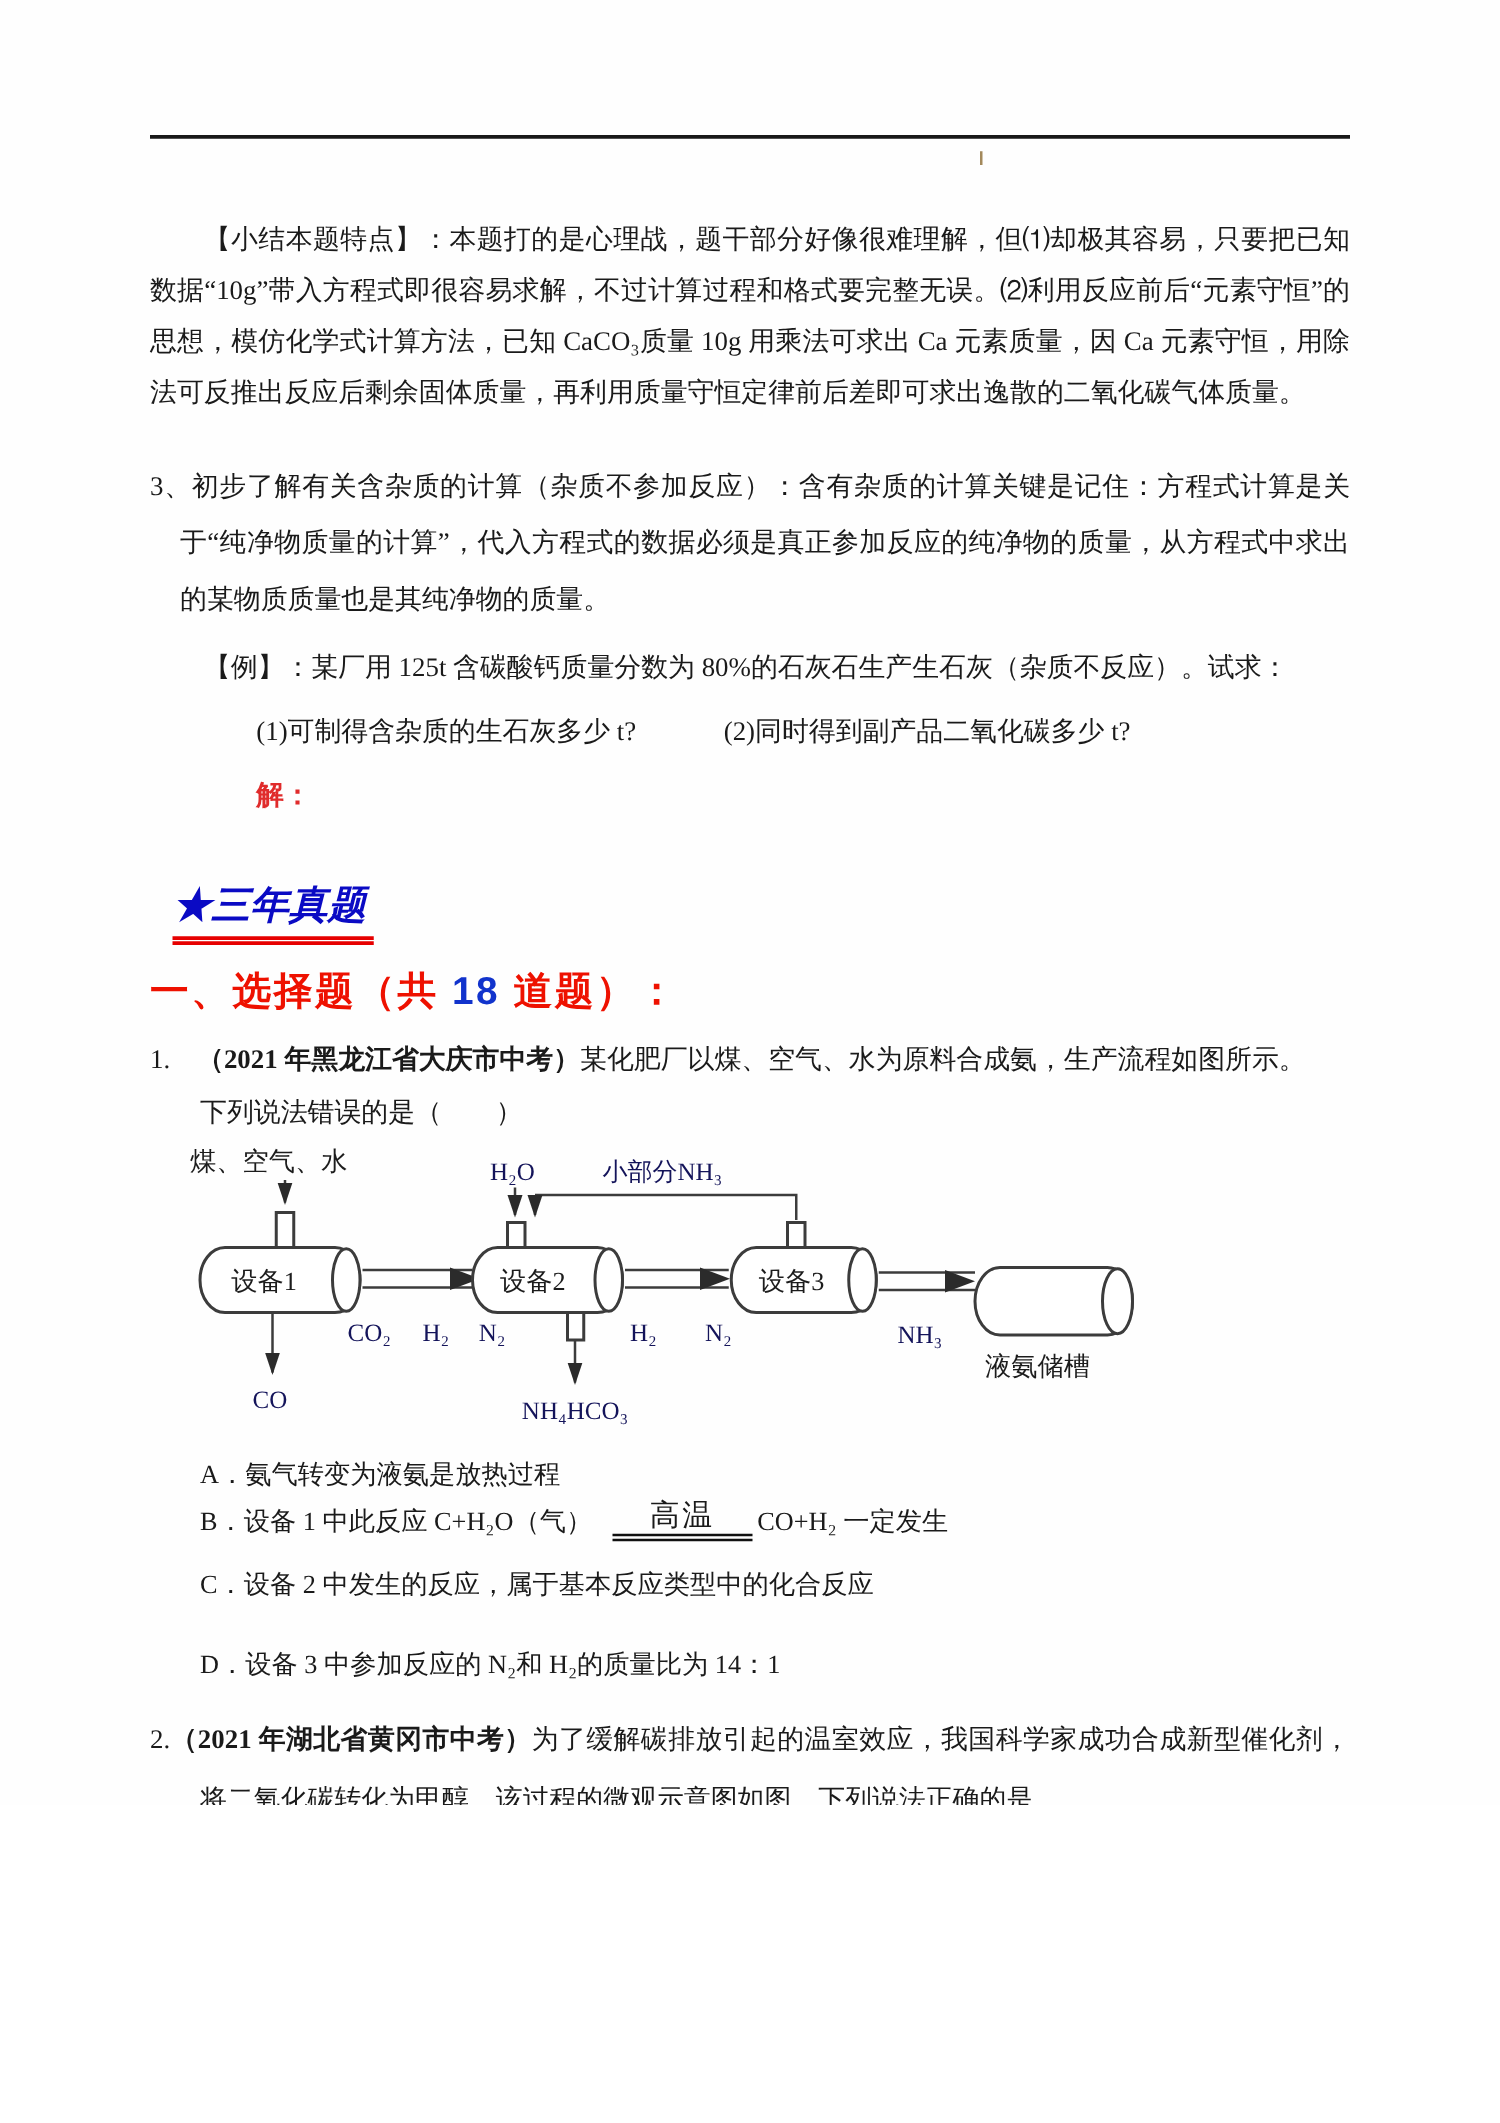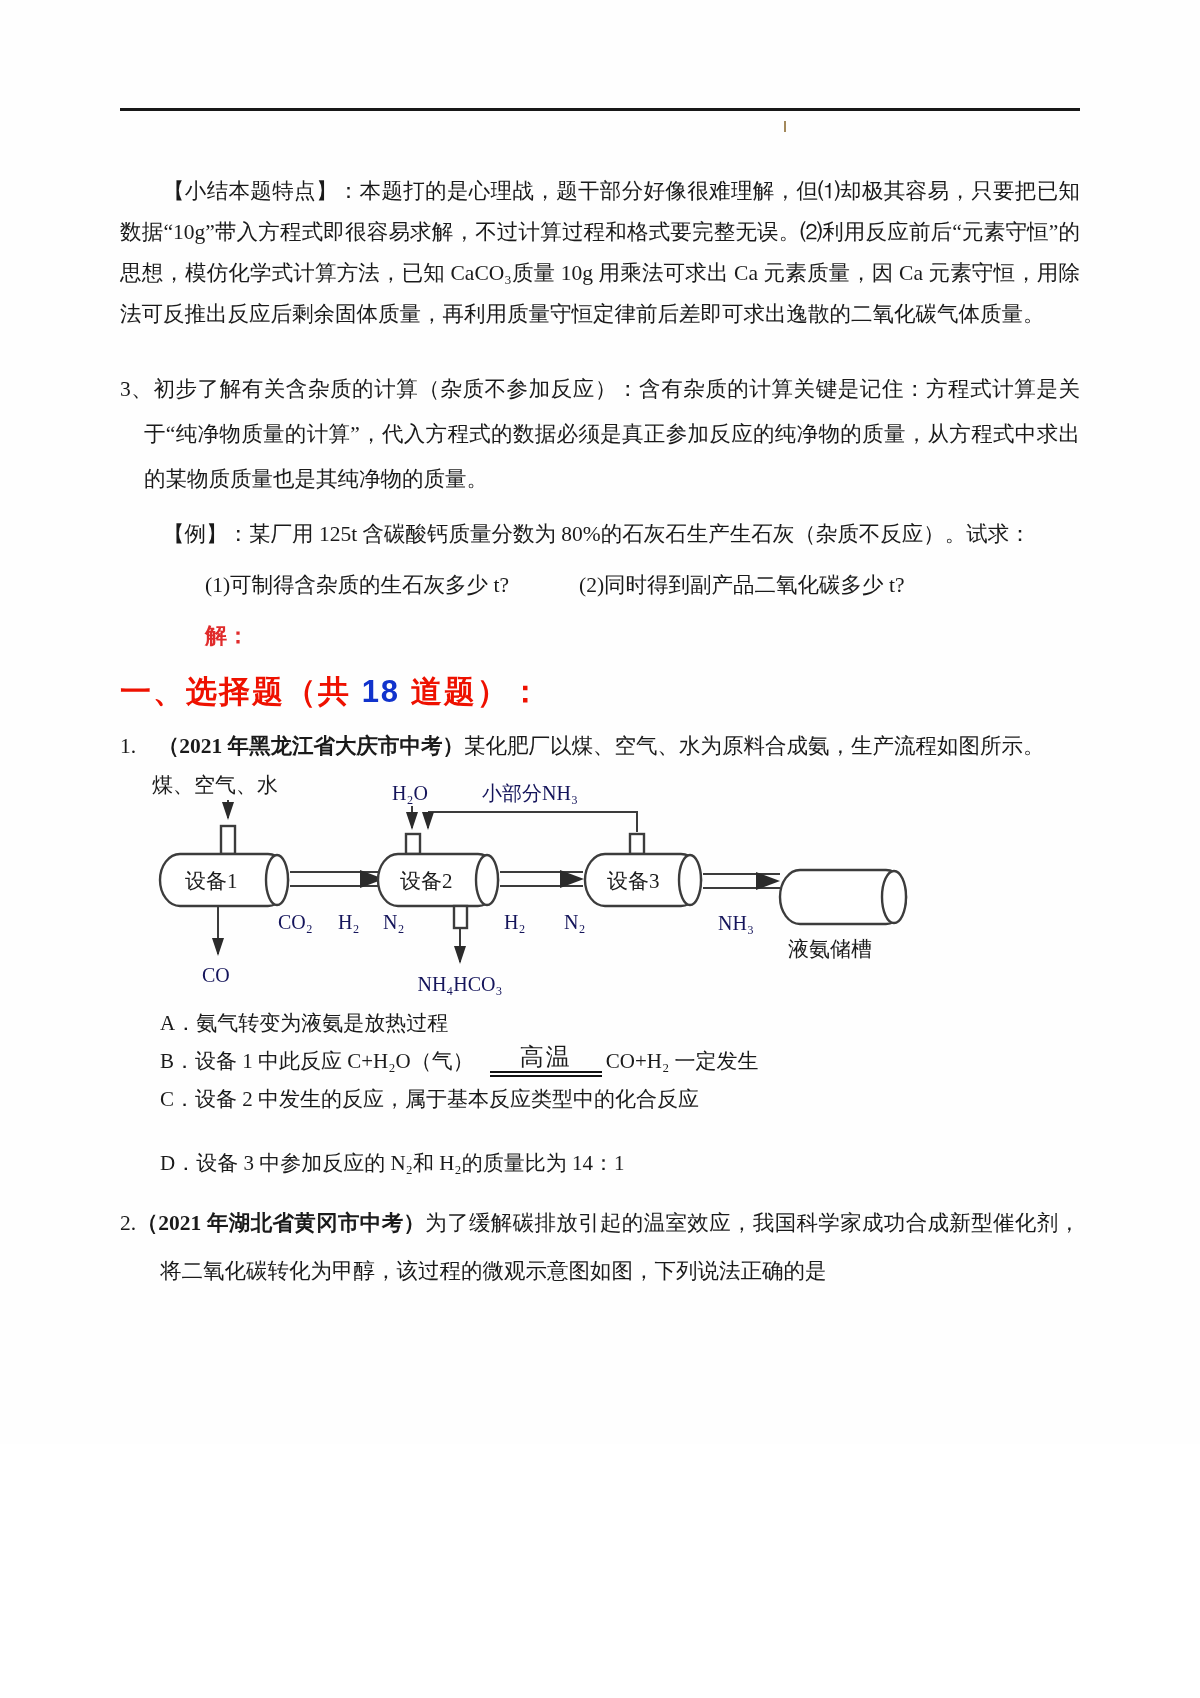--- a/index.html
+++ b/index.html
@@ -44,21 +44,21 @@
   .q1-line2 { margin-top:14px; margin-left:40px; font-size:21.5px; }
 
   .diagram { margin-top:6px; margin-left:20px; width:800px; height:235px; }
   .diagram svg { display:block; }
   .dg-text { font-size:21px; fill:#1c1c1c; font-family:"Liberation Serif","DejaVu Serif",serif; }
   .dg-chem { font-size:20px; fill:#14145a; font-family:"Liberation Serif","DejaVu Serif",serif; }
   .dg-stroke { stroke:#3c3c3c; stroke-width:2; fill:none; }
   .dg-vessel { stroke:#3c3c3c; stroke-width:2.4; fill:#ffffff; }
 
   .options { margin-left:40px; font-size:21px; }
-  .opt { margin-top:8px; }
+  .opt { margin-top:20px; }
   .opt-b { display:flex; align-items:center; margin-top:8px; }
   .rxn { display:inline-flex; flex-direction:column; align-items:center; vertical-align:middle; margin:0 4px 0 16px; }
   .rxn-cond { font-size:24px; font-weight:normal; line-height:1.05; letter-spacing:2px; }
   .rxn-line { width:112px; height:6px; border-top:2px solid #111; border-bottom:2px solid #111; margin-top:1px; }
   .opt-d { margin-top:36px; }
 
   .q2-block { margin-top:22px; font-size:21.5px; line-height:48px; text-align:justify; padding-left:40px; text-indent:-40px; }
 </style>
 </head>
 <body>
@@ -75,26 +75,30 @@
 
     <p class="example">【例】：某厂用 125t 含碳酸钙质量分数为 80%的石灰石生产生石灰（杂质不反应）。试求：</p>
 
     <div class="subqs">
       <span class="subq1">(1)可制得含杂质的生石灰多少 t?</span>
       <span class="subq2">(2)同时得到副产品二氧化碳多少 t?</span>
     </div>
 
     <div class="solution">解：</div>
 
+    <div class="star-wrap">
+      <span class="star-header">★三年真题</span>
+    </div>
 
 
     <h2 class="mc-header"><span>一、选择题（共 </span><span class="mc-num">18</span><span> 道题）：</span></h2>
 
     <p class="q1-line"><span>1.</span>　<span class="q-source">（2021 年黑龙江省大庆市中考）</span><span>某化肥厂以煤、空气、水为原料合成氨，生产流程如图所示。</span></p>
 
+    <p class="q1-line2">下列说法错误的是（　　）</p>
 
     <div class="diagram">
       <svg width="800" height="235" viewBox="0 0 800 235" xmlns="http://www.w3.org/2000/svg">
         <defs>
           <marker id="arr" markerWidth="12" markerHeight="9" refX="8" refY="3" orient="auto">
             <path d="M0,0 L9,3 L0,6 z" fill="#2b2b2b"></path>
           </marker>
         </defs>
 
         <text class="dg-text" x="12" y="26">煤、空气、水</text>

